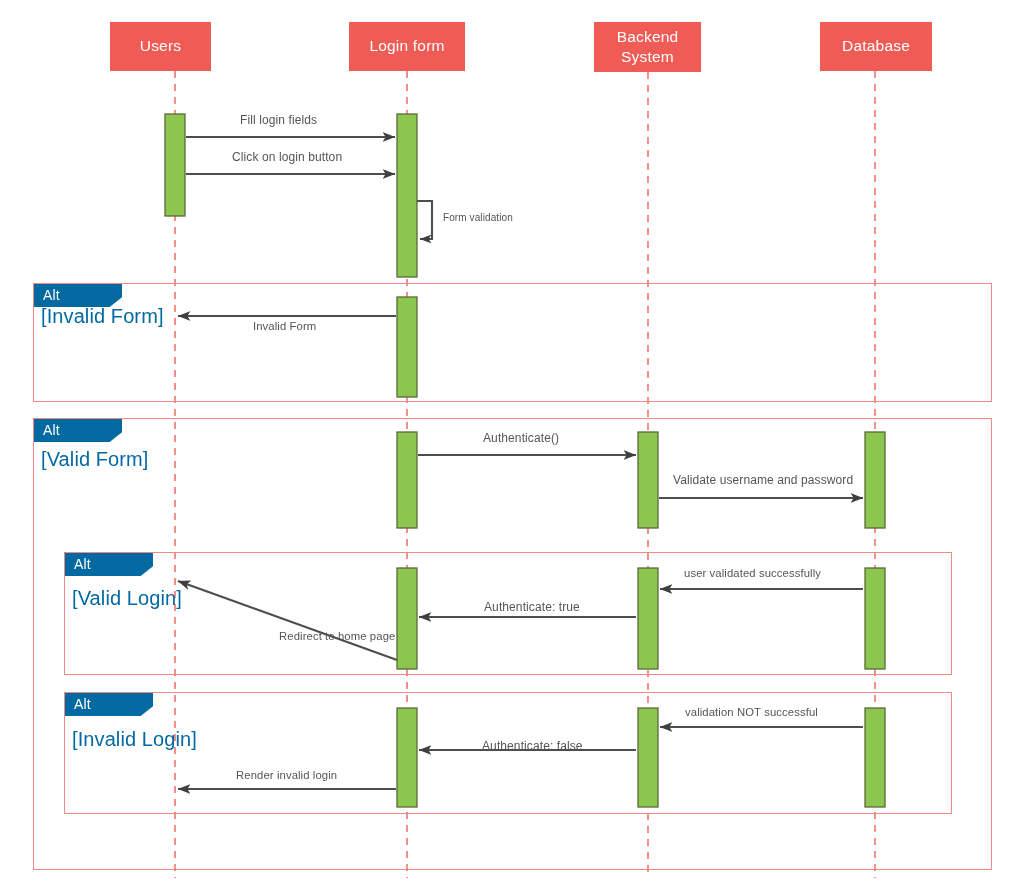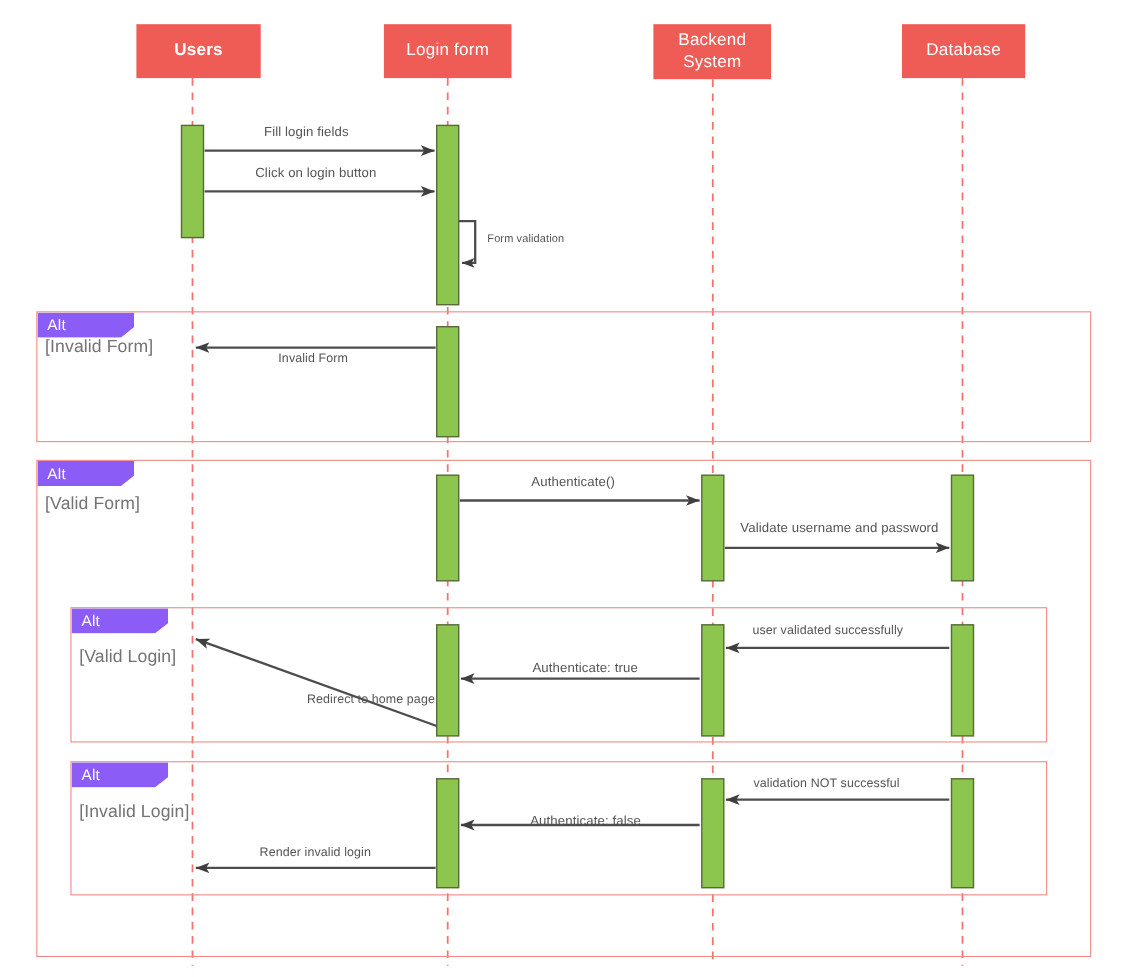--- a/index.html
+++ b/index.html
@@ -49,29 +49,29 @@
     background: transparent;
   }
   .frag-tag {
     position: absolute;
     height: 23px;
     color: #ffffff;
     font-size: 14px;
     line-height: 23px;
     padding-left: 9px;
     box-sizing: border-box;
-    background: #8b5cf6;
+    background: #0369a1;
     -webkit-clip-path: polygon(0 0, 100% 0, 100% 58%, 86% 100%, 0 100%);
     clip-path: polygon(0 0, 100% 0, 100% 58%, 86% 100%, 0 100%);
     letter-spacing: 0.2px;
   }
   .frag-cond {
     position: absolute;
-    color: #737373;
-    font-size: 16px;
+    color: #0369a1;
+    font-size: 20px;
     white-space: nowrap;
     letter-spacing: 0.1px;
   }
 
   
   .msg-label {
     position: absolute;
     color: #555555;
     font-size: 11.3px;
     white-space: nowrap;
@@ -83,21 +83,21 @@
   }
   .msg-label.mid {
     font-size: 12px;
   }
 </style>
 </head>
 <body>
 
 <div id="diagram-root">
 
-  <div class="actor-box" style="left:124px; top:22px; width:113px; height:49px;font-weight:bold;">
+  <div class="actor-box" style="left:110px; top:22px; width:101px; height:49px;">
     <span>Users</span>
   </div>
 
   <div class="actor-box" style="left:349px; top:22px; width:116px; height:49px;">
     <span>Login form</span>
   </div>
 
   <div class="actor-box" style="left:594px; top:22px; width:107px; height:50px;">
     <span>Backend System</span>
   </div>

